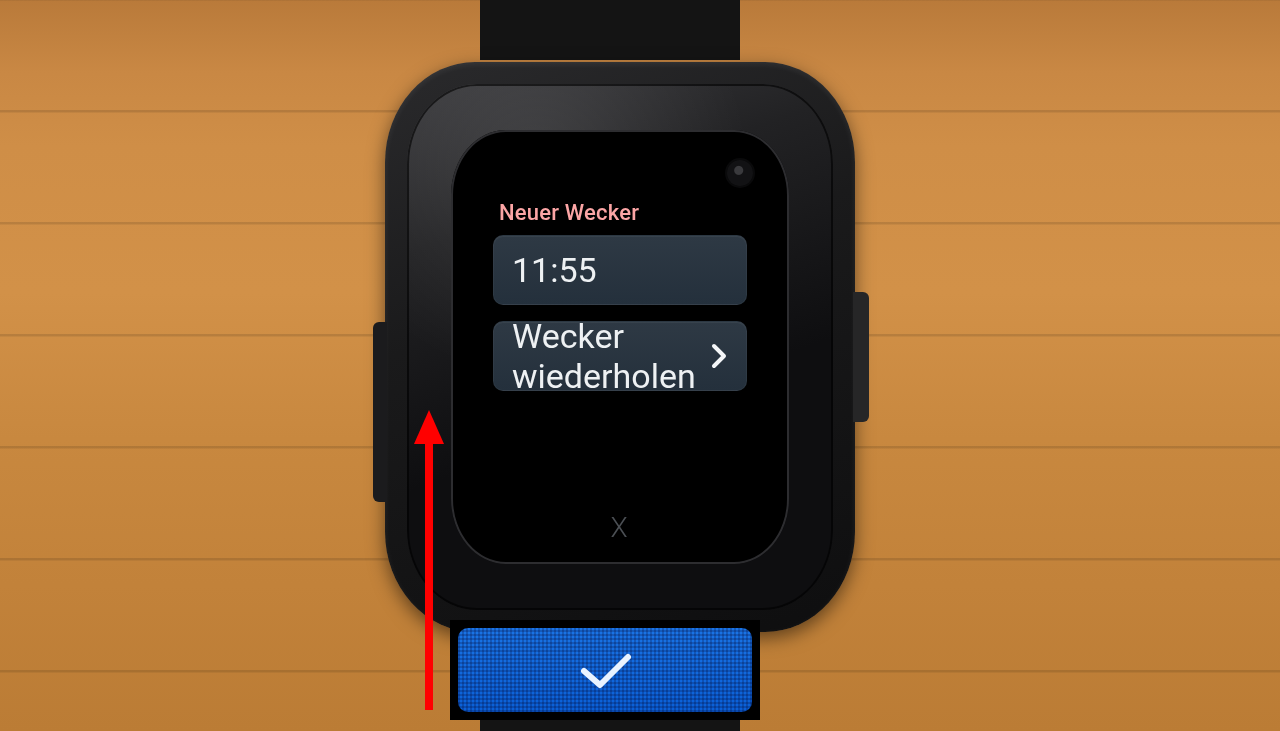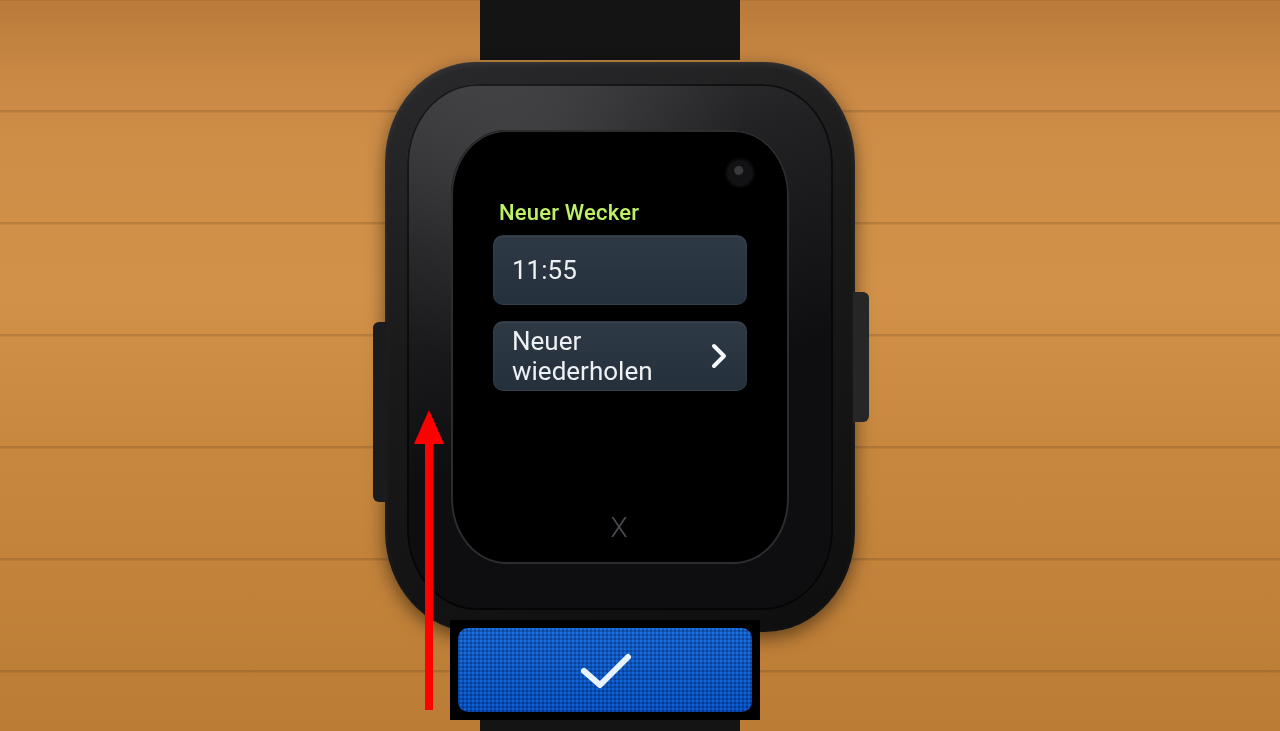--- a/index.html
+++ b/index.html
@@ -83,39 +83,39 @@
 
   .screen {
     position:absolute;
     left:42px; top:70px; right:42px; bottom:78px;
     color:#eef2f6;
   }
 
   .page-title {
     font-size: 22px;
     font-weight: 500;
-    color:#bef264;
+    color:#fca5a5;
     margin: 0 6px 10px 6px;
     letter-spacing: .2px;
   }
 
   .item {
     background: linear-gradient(180deg,#2e3944,#24303c);
     border:1px solid rgba(255,255,255,0.04);
     border-radius: 10px;
     height: 68px;
     margin-bottom: 16px;
     display:flex;
     align-items:center;
     justify-content:space-between;
     padding: 0 18px;
     box-shadow: inset 0 1px 0 rgba(255,255,255,0.05);
   }
   .item .label {
-    font-size: 26px;
+    font-size: 34px;
     color:#eef1f3;
     font-weight:400;
   }
   .chev {
     flex:0 0 auto;
   }
   .chev svg { display:block; }
 
   .camera {
     position:absolute;
@@ -188,21 +188,21 @@
 
         <div class="screen">
 
           <div class="page-title">Neuer Wecker</div>
 
           <div class="item">
             <span class="label">11:55</span>
           </div>
 
           <div class="item">
-            <span class="label">Neuer wiederholen</span>
+            <span class="label">Wecker wiederholen</span>
             <span class="chev">
               <svg width="18" height="28" viewBox="0 0 18 28">
                 <polyline points="4,4 14,14 4,24" fill="none" stroke="#f4f6f8" stroke-width="4" stroke-linecap="round" stroke-linejoin="round"></polyline>
               </svg>
             </span>
           </div>
 
 
         </div>
 

